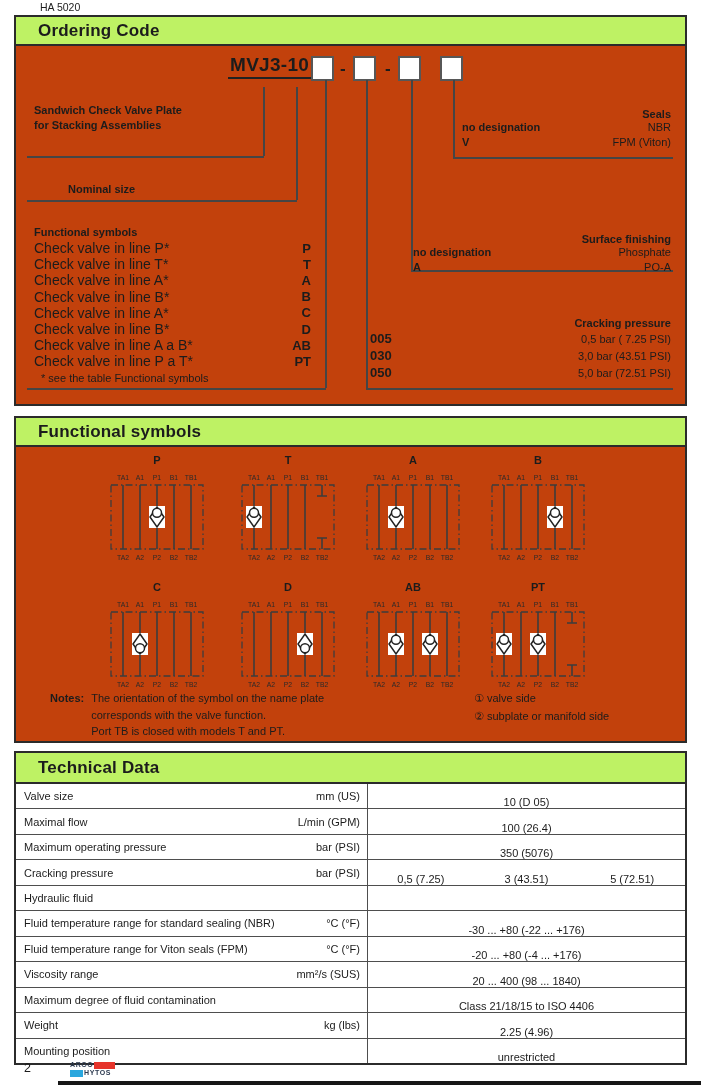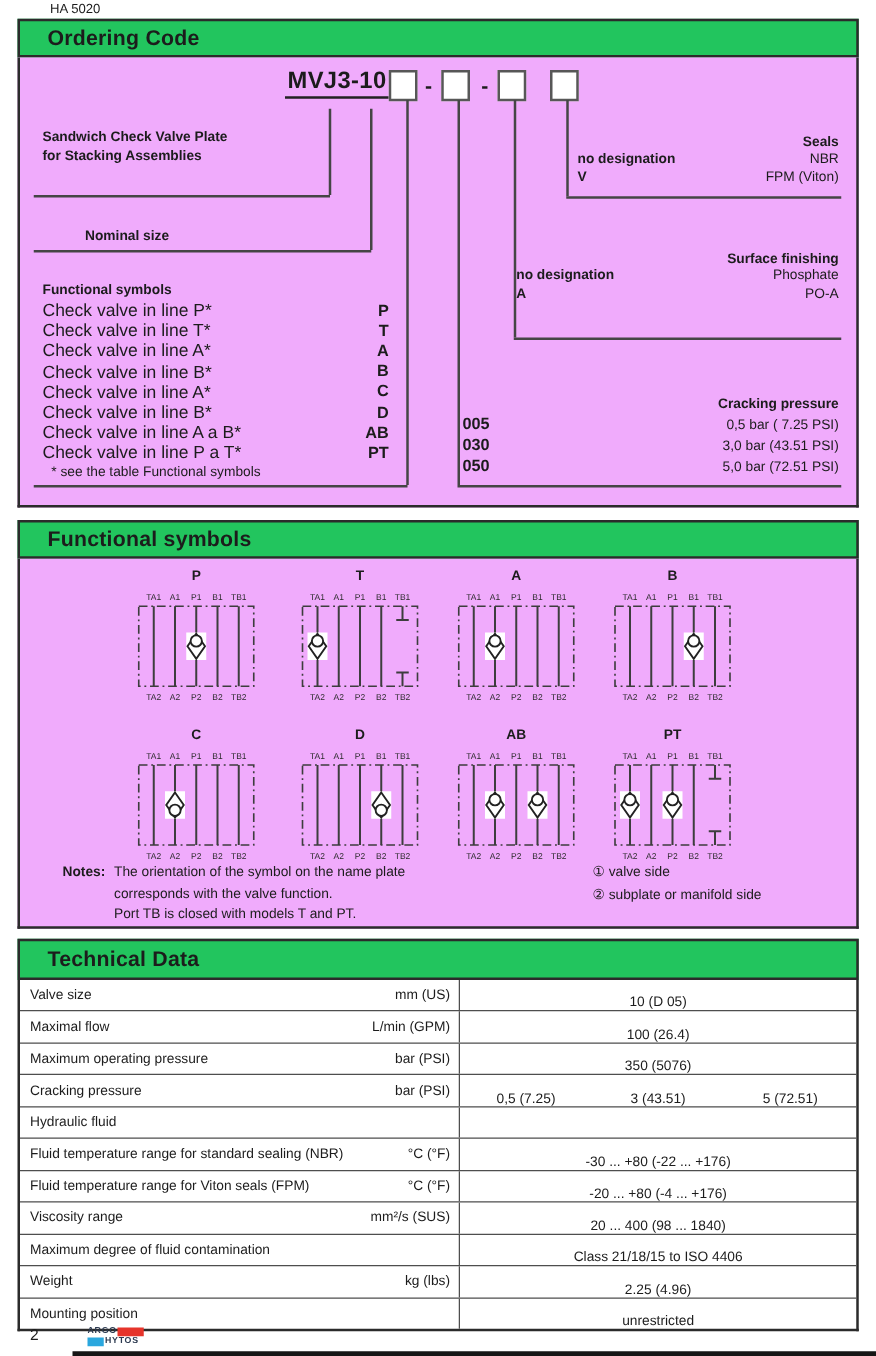--- a/index.html
+++ b/index.html
@@ -1,24 +1,24 @@
 <!DOCTYPE html>
 <html><head>
 <meta charset="utf-8">
 <style>
   html,body{margin:0;padding:0;background:#fff;}
   .page{position:relative;width:701px;height:1085px;background:#fff;overflow:hidden;
         font-family:"Liberation Sans","DejaVu Sans",sans-serif;color:#1c1c1c;}
   
   .sec-title{position:absolute;left:14px;width:673px;border:2px solid #2b2b2b;box-sizing:border-box;
-             display:flex;align-items:center;padding-left:22px;font-size:17px;font-weight:bold;background:#22c55e;letter-spacing:.2px;}
+             display:flex;align-items:center;padding-left:22px;font-size:17px;font-weight:bold;background:#bef264;letter-spacing:.2px;}
   #ord-title{top:15px;height:31px;}
   #fs-title{top:416px;height:31px;}
   #td-title{top:751px;height:33px;}
-  .sec-body{position:absolute;left:14px;width:673px;border:2px solid #2b2b2b;border-top:none;box-sizing:border-box;background:#f0abfc;}
+  .sec-body{position:absolute;left:14px;width:673px;border:2px solid #2b2b2b;border-top:none;box-sizing:border-box;background:#c2410c;}
   #ord-body{top:46px;height:360px;}
   #fs-body{top:447px;height:296px;}
   #doc-code{position:absolute;left:40px;top:1px;font-size:10.5px;}
   
   .model{position:absolute;left:212px;top:8px;font-size:19px;font-weight:bold;letter-spacing:.3px;
          border-bottom:2px solid #222;padding:0 2px 1px 2px;}
   .cbox{position:absolute;top:10px;width:23px;height:25px;border:2px solid #575757;box-sizing:border-box;background:#fff;}
   #cbox1{left:295px;} #cbox2{left:337px;} #cbox3{left:382px;} #cbox4{left:424px;}
   .chy{position:absolute;top:13px;font-size:17px;font-weight:bold;}
   #chy1{left:324px;} #chy2{left:369px;}
@@ -32,21 +32,21 @@
   .fl-row{display:flex;justify-content:space-between;align-items:center;height:16.2px;}
   .fl-label{font-size:14px;}
   .fl-code{font-size:13px;font-weight:bold;line-height:1;}
   .fl-foot{padding-left:7px;line-height:16px;}
   .grp{position:absolute;font-size:11px;}
   .grp-head{font-weight:bold;text-align:right;line-height:14px;}
   .grp-row{display:flex;justify-content:space-between;align-items:baseline;}
   .grp-code{font-weight:bold;}
   #grp-seals{left:446px;top:61px;width:209px;}
   #grp-seals .grp-row{height:14.5px;}
-  #grp-surface{left:397px;top:154px;width:258px;}
+  #grp-surface{left:397px;top:186px;width:258px;}
   #grp-surface .grp-row{height:14.5px;}
   #grp-cracking{left:354px;top:269px;width:301px;}
   #grp-cracking .grp-head{line-height:16px;}
   #grp-cracking .grp-row{height:17px;}
   #grp-cracking .grp-code{font-size:13px;}
   
   .diag-row{position:absolute;left:0;width:100%;height:118px;}
   #dr1{top:6px;} #dr2{top:133px;}
   .diag{position:absolute;width:100px;height:114px;}
   .diag:nth-child(1){left:91px;} .diag:nth-child(2){left:222px;}

